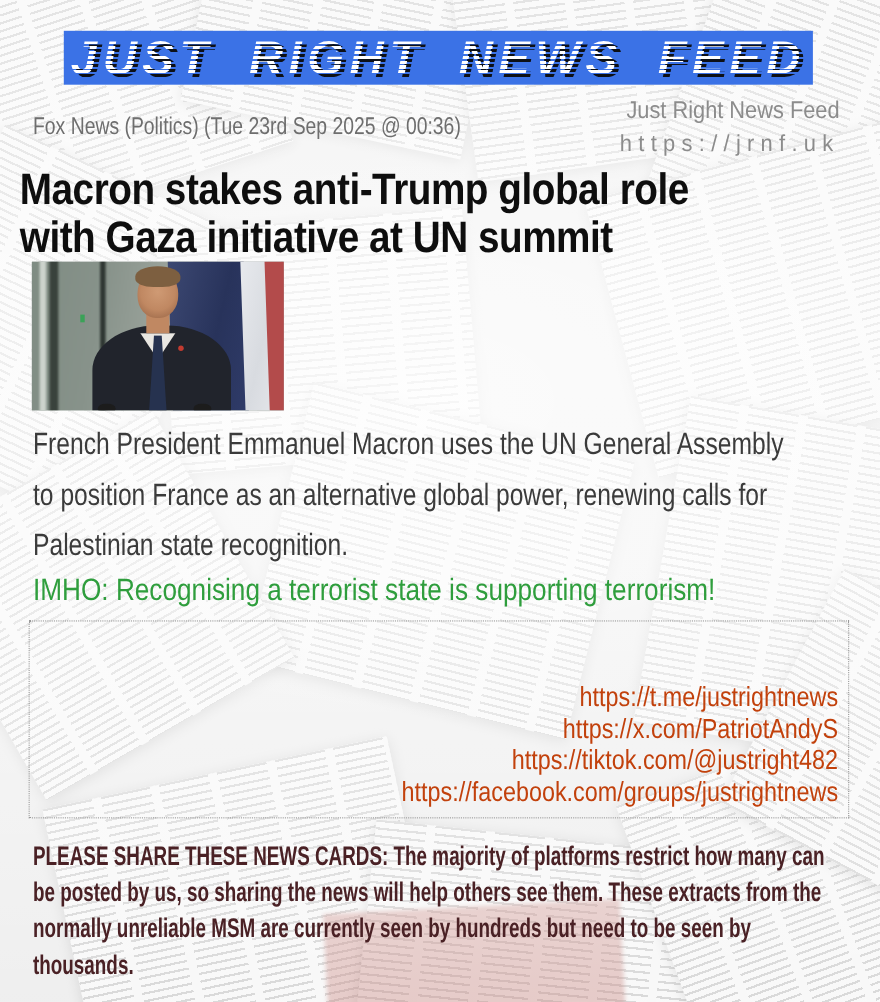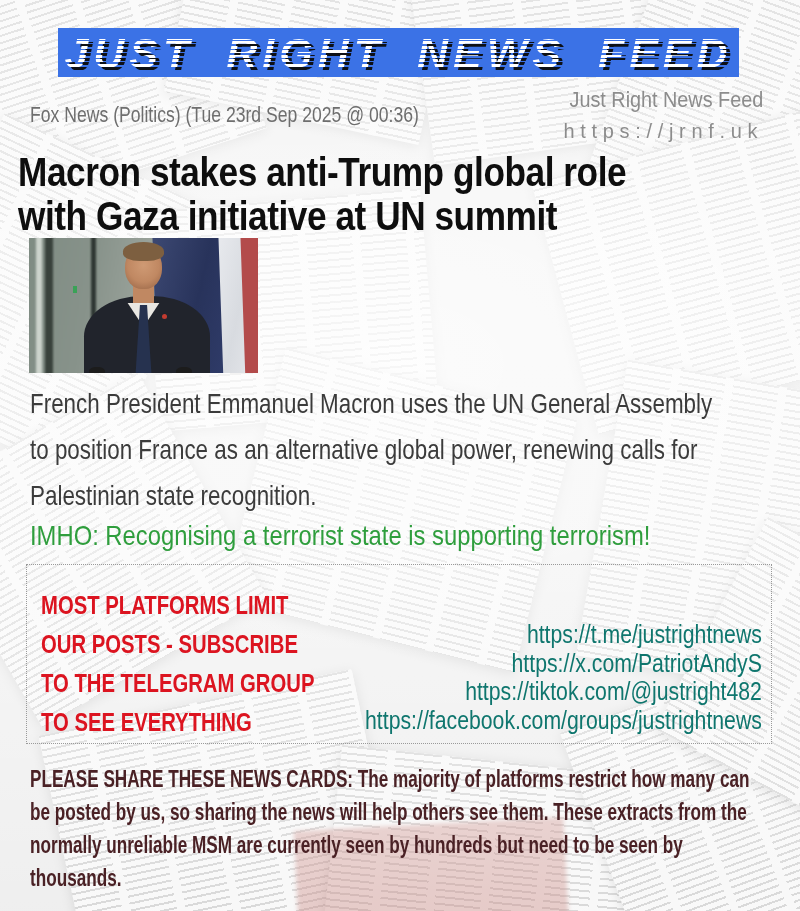--- a/index.html
+++ b/index.html
@@ -131,21 +131,21 @@
   
   .promo-box{
     position:absolute;left:26px;top:564px;width:746px;height:180px;
     border:1px dotted #9a9a9a;box-sizing:border-box;
   }
   .promo-msg{position:absolute;left:14px;top:21px;color:#dc1420;font-weight:bold;}
   .promo-msg .pm{
     font-size:26px;line-height:39px;white-space:nowrap;
     transform:scaleX(.78);transform-origin:0 50%;
   }
-  .promo-links{position:absolute;right:9px;top:55px;text-align:right;color:#0f766e;}
+  .promo-links{position:absolute;right:9px;top:55px;text-align:right;color:#c2410c;}
   .promo-links .pl{
     font-size:25px;line-height:28.5px;white-space:nowrap;
     transform:scaleX(.85);transform-origin:100% 50%;cursor:pointer;
   }
   
   .share-note{position:absolute;left:30px;top:762px;color:#4a2125;}
   .share-note .sn{
     font-size:24.5px;line-height:33px;white-space:nowrap;font-weight:bold;
     transform:scaleX(.7);transform-origin:0 50%;
   }
@@ -214,26 +214,20 @@
 
     <div class="body-text">
       <div class="bl">French President Emmanuel Macron uses the UN General Assembly</div>
       <div class="bl">to position France as an alternative global power, renewing calls for</div>
       <div class="bl">Palestinian state recognition.</div>
     </div>
 
     <div class="imho">IMHO: Recognising a terrorist state is supporting terrorism!</div>
 
     <div class="promo-box">
-      <div class="promo-msg">
-        <div class="pm">MOST PLATFORMS LIMIT</div>
-        <div class="pm">OUR POSTS - SUBSCRIBE</div>
-        <div class="pm">TO THE TELEGRAM GROUP</div>
-        <div class="pm">TO SEE EVERYTHING</div>
-      </div>
       <div class="promo-links">
         <div class="pl">https://t.me/justrightnews</div>
         <div class="pl">https://x.com/PatriotAndyS</div>
         <div class="pl">https://tiktok.com/@justright482</div>
         <div class="pl">https://facebook.com/groups/justrightnews</div>
       </div>
     </div>
 
     <div class="share-note">
       <div class="sn">PLEASE SHARE THESE NEWS CARDS: The majority of platforms restrict how many can</div>

